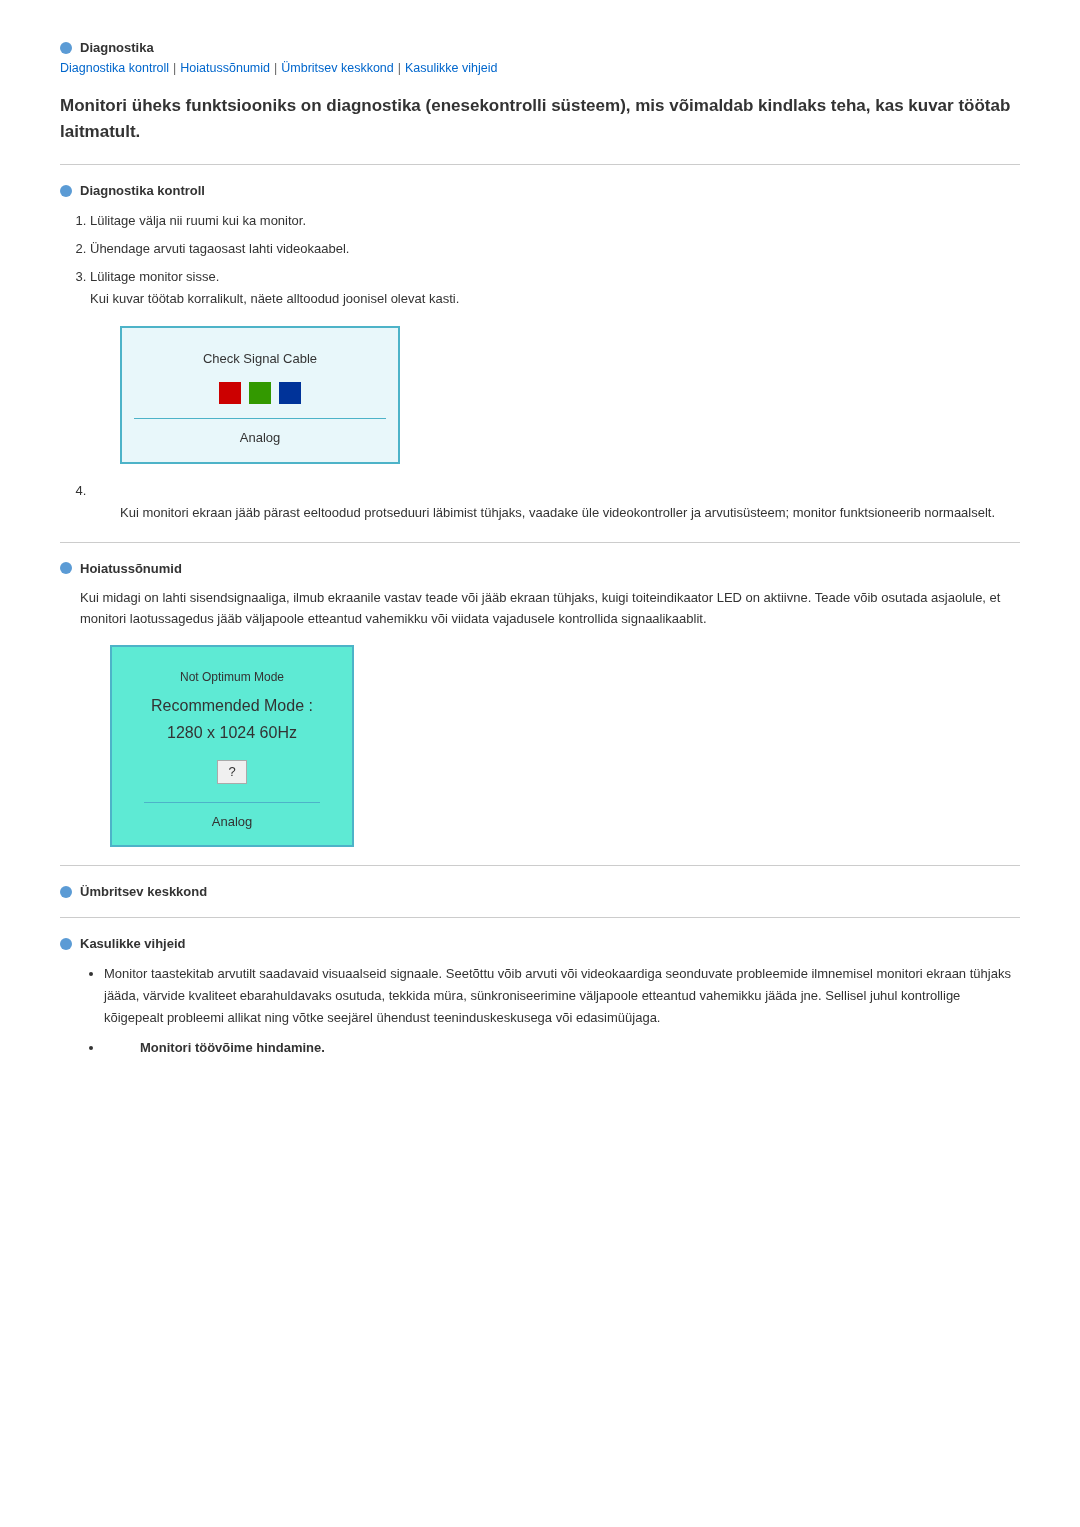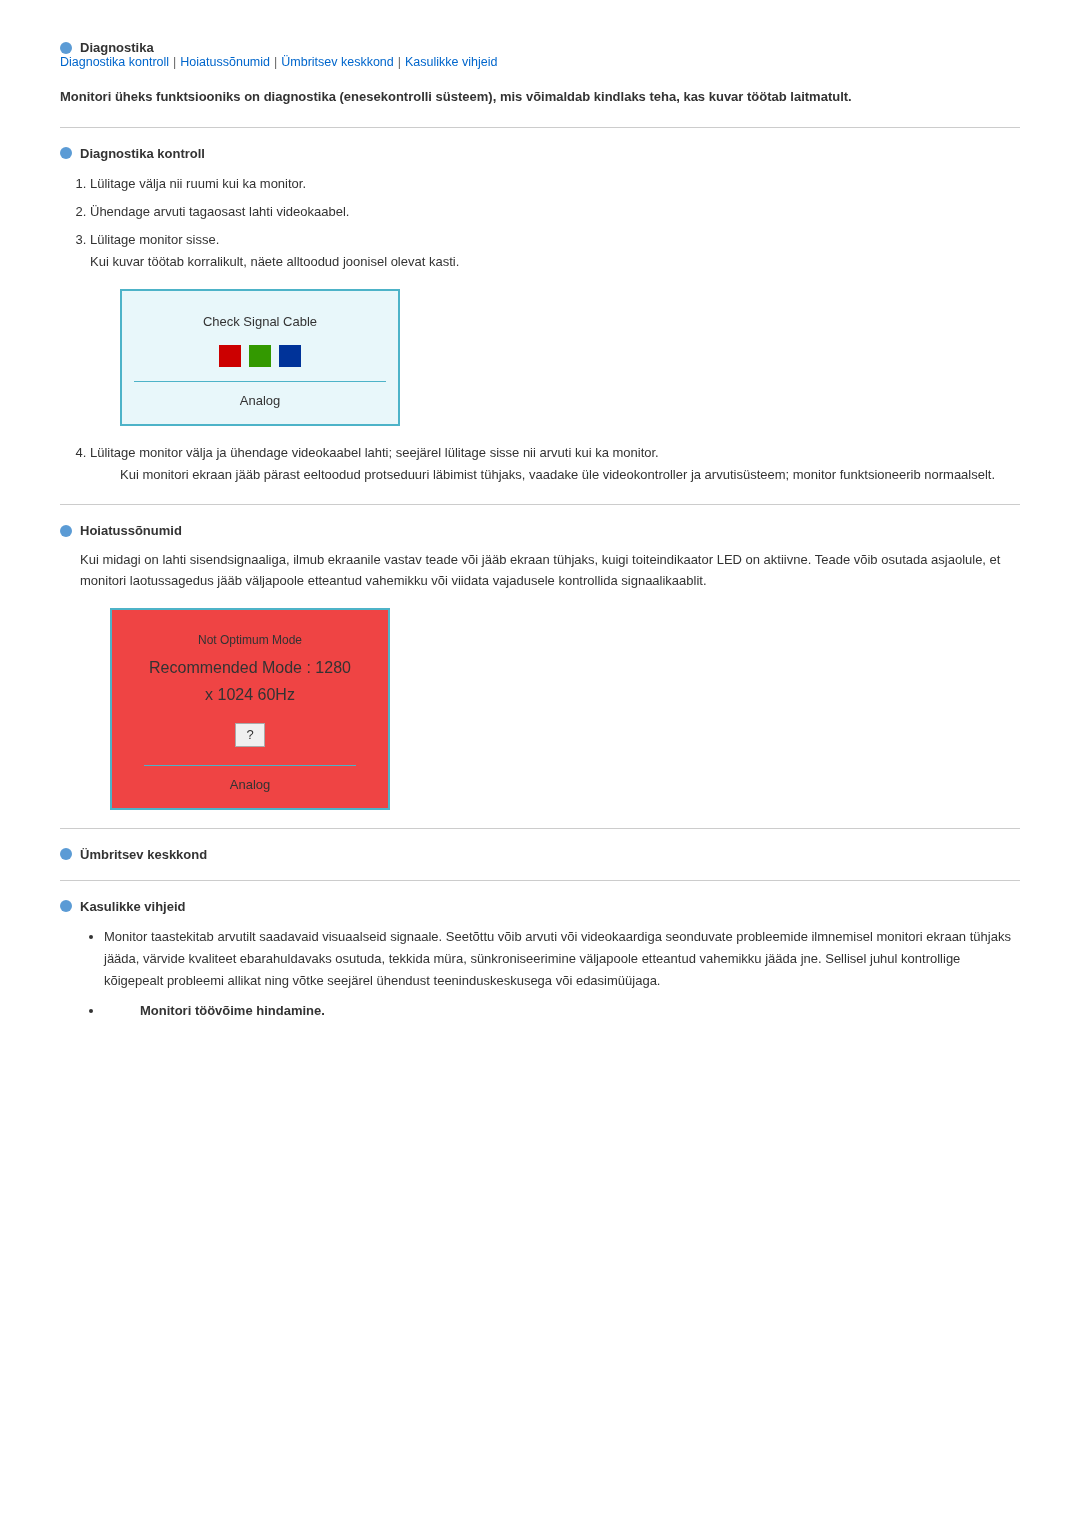--- a/index.html
+++ b/index.html
@@ -7,20 +7,21 @@
       font-family: Arial, sans-serif;
       font-size: 13px;
       color: #333;
       background: #fff;
       padding: 40px 60px;
       max-width: 1080px;
     }
     .page-header {
       display: flex;
       align-items: center;
+      margin-bottom: 6px;
     }
     .header-icon {
       width: 12px;
       height: 12px;
       background: #5b9bd5;
       border-radius: 50%;
       margin-right: 8px;
       flex-shrink: 0;
     }
     .header-title {
@@ -35,21 +36,21 @@
     }
     .nav-links a {
       color: #0066cc;
       text-decoration: none;
     }
     .nav-links span {
       color: #666;
     }
     .intro-text {
       font-weight: bold;
-      font-size: 13px;
+      font-size: 17px;
       margin-bottom: 20px;
       line-height: 1.5;
     }
     hr {
       border: none;
       border-top: 1px solid #ccc;
       margin: 18px 0;
     }
     .section {
       margin-bottom: 10px;
@@ -114,22 +115,22 @@
     .color-blue { background: #003399; }
     .monitor-box .box-label {
       font-size: 13px;
       color: #333;
       border-top: 1px solid #4db3c8;
       padding-top: 8px;
       margin-top: 4px;
     }
     .monitor-box2 {
       border: 2px solid #4db3c8;
-      background: #ef4444;
-      width: 280px;
+      background: #5eead4;
+      width: 244px;
       margin: 16px 0 16px 30px;
       padding: 20px 32px 12px;
       text-align: center;
     }
     .monitor-box2 .box-title {
       font-size: 12px;
       color: #333;
       margin-bottom: 4px;
     }
     .monitor-box2 .box-subtitle {
@@ -221,21 +222,21 @@
         <div class="box-title">Check Signal Cable</div>
         <div class="color-squares">
           <div class="color-square color-red"></div>
           <div class="color-square color-green"></div>
           <div class="color-square color-blue"></div>
         </div>
         <div class="box-label">Analog</div>
       </div>
     </li>
     <li>
-      <span>Lülitage monitor välja ja ühendage videokaabel lahti; seejärel lülitage sisse nii arvuti kui ka monitor.</span><br>
+      <br>
       <span class="sub-text">Kui monitori ekraan jääb pärast eeltoodud protseduuri läbimist tühjaks, vaadake üle videokontroller ja arvutisüsteem; monitor funktsioneerib normaalselt.</span>
     </li>
   </ol>
 </div>
 
 <hr>
 
 <div id="hoiatus" class="section">
   <div class="section-header">
     <div class="section-icon"></div>

